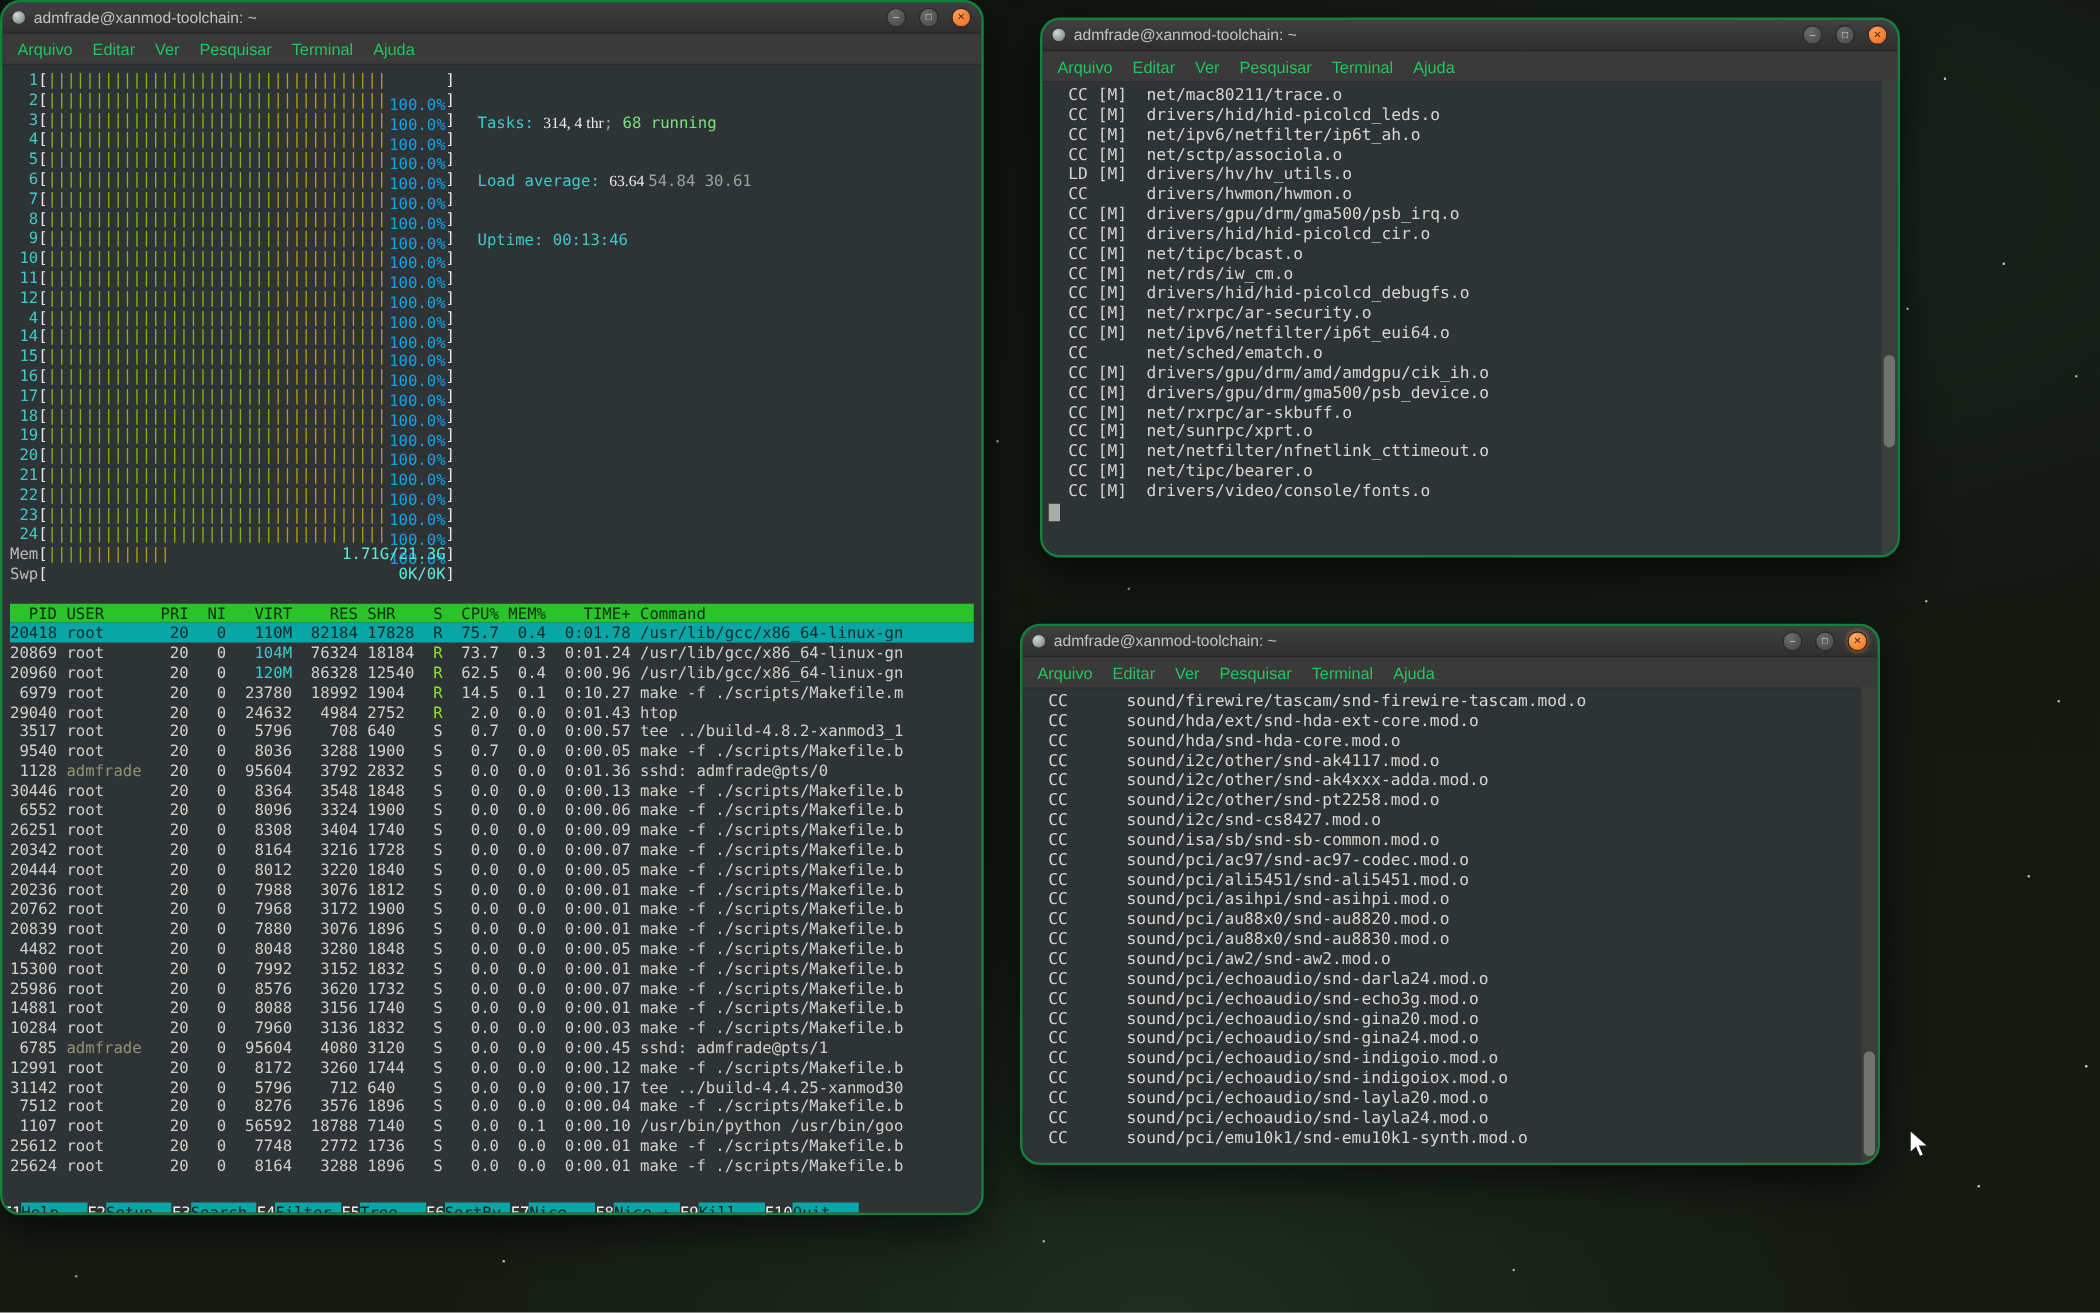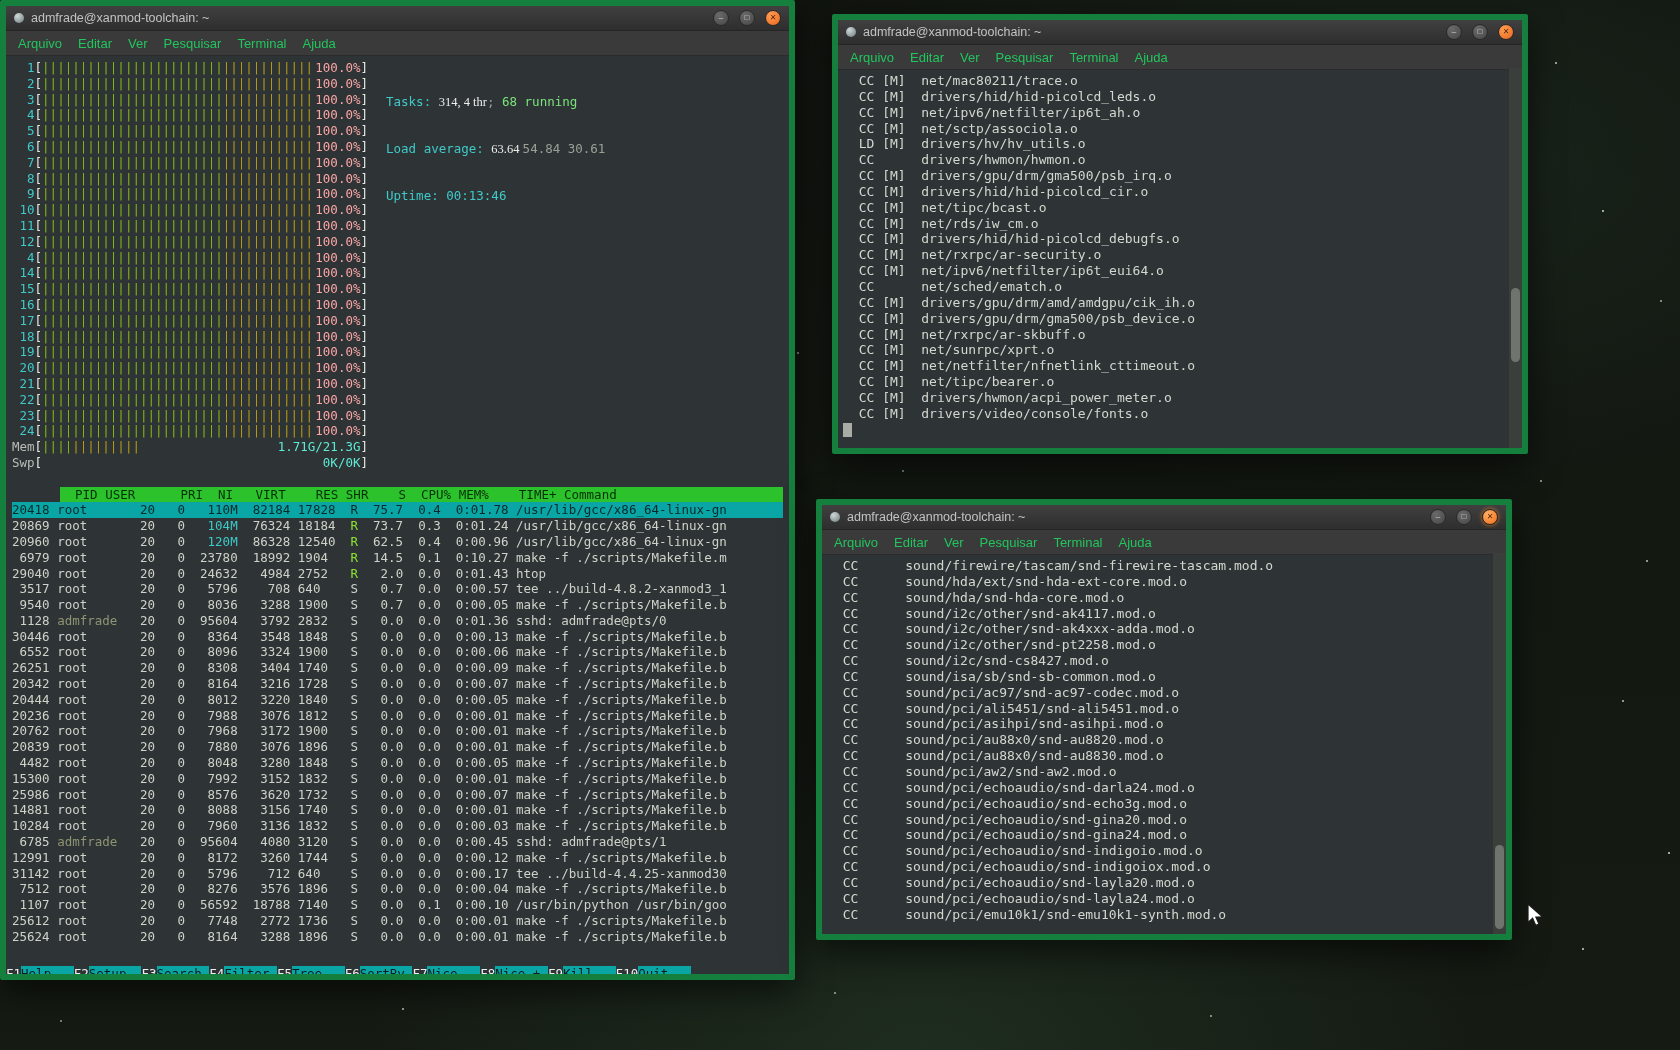--- a/index.html
+++ b/index.html
@@ -10,22 +10,22 @@
       radial-gradient(800px 420px at 55% 100%, rgba(40,62,44,.5), transparent 70%),
       linear-gradient(#11150f,#151b13);}
   .stars{position:absolute;top:0;left:0;width:2px;height:2px;border-radius:50%;
     box-shadow:1602px 210px #cfd8cf,1660px 300px #9fb3a0,1555px 62px #c4cfc4,
       1622px 700px #b9c4b9,1582px 948px #cfd8cf,834px 992px #9fb3a0,
       402px 1008px #c4cfc4,1540px 480px #9fb3a0,1668px 852px #cfd8cf,
       902px 470px #8fa391,1525px 246px #c4cfc4,797px 352px #8fa391,
       1210px 1015px #9fb3a0,60px 1020px #8fa391,1646px 560px #b9c4b9;}
 
   
-  .window{position:absolute;border-radius:2px;overflow:hidden;
-    border:6px solid #15803d;box-shadow:0 12px 34px rgba(0,0,0,.6);
+  .window{position:absolute;border-radius:16px;overflow:hidden;
+    border:2px solid #15803d;box-shadow:0 12px 34px rgba(0,0,0,.6);
     background:#2e3436;}
   .titlebar{height:24px;background:linear-gradient(#404040,#2e2e2e);
     display:flex;align-items:center;padding:0 8px;gap:7px;border-bottom:1px solid #252525;}
   .win-icon{width:10px;height:10px;border-radius:50%;
     background:radial-gradient(circle at 35% 30%, #cfd8d8, #6d7a7a);flex:0 0 auto;}
   .win-title{font-size:12.5px;color:#c3c3c3;white-space:nowrap;overflow:hidden;}
   .tb-spacer{flex:1;}
   .tb-btn{width:14px;height:14px;border-radius:50%;display:flex;align-items:center;
     justify-content:center;font-size:8px;line-height:8px;color:#d8d8d8;
     background:radial-gradient(circle at 35% 30%, #6a6a6a, #464646);
@@ -44,31 +44,31 @@
   #win-htop{left:0;top:2;width:783px;height:968px;}
   #win-htop .term{height:920px;font-size:12.5px;line-height:15.8px;padding:4px 6px;}
   .cpu-row,.meter-row{display:flex;width:356px;white-space:pre;height:15.8px;}
   .cpu-id,.meter-label{width:3ch;text-align:right;color:#3fc9c9;flex:0 0 auto;}
   .meter-label{color:#b9bcb6;text-align:left;}
   .brk{color:#e6e8e3;flex:0 0 auto;}
   .cpu-bar{flex:1;overflow:hidden;display:flex;white-space:pre;}
   .pipe-g{color:#82b414;}
   .pipe-y{color:#b49a14;}
   .flexsp{flex:1;}
-  .cpu-val{color:#fca5a5;flex:0 0 auto;}
+  .cpu-val{color:#0ea5e9;flex:0 0 auto;margin-top:20px;}
   .mem-val{color:#5eead4;flex:0 0 auto;}
   #htop-info{position:absolute;left:380px;top:6px;white-space:pre;}
   #htop-info .iline{height:15.8px;}
   .i-cyan{color:#3fc9c9;}
   .i-white{color:#eeeeec;font-family:Liberation Serif, serif;}
   .i-gray{color:#9aa096;}
   .i-green{color:#7ae27a;}
   .blankline{height:15.8px;}
   .prow{display:flex;height:15.8px;white-space:pre;color:#cfd2c9;align-items:baseline;}
-  .phead{background:#2cc22c;color:#073007;margin-left:48px;}
+  .phead{background:#2cc22c;color:#073007;}
   .psel{background:#0aa6a6;color:#062a2a;}
   .psel span{color:#062a2a !important;}
   .c-pid{width:5ch;text-align:right;}
   .c-user{width:9ch;text-align:left;margin-left:1ch;}
   .c-pri{width:3ch;text-align:right;margin-left:1ch;}
   .c-ni{width:3ch;text-align:right;margin-left:1ch;}
   .c-virt{width:6ch;text-align:right;margin-left:1ch;}
   .c-res{width:6ch;text-align:right;margin-left:1ch;}
   .c-shr{width:6ch;text-align:left;margin-left:1ch;}
   .c-s{width:1ch;text-align:left;margin-left:1ch;}
@@ -228,21 +228,20 @@
       <div class="tline">  CC [M]  drivers/hid/hid-picolcd_debugfs.o</div>
       <div class="tline">  CC [M]  net/rxrpc/ar-security.o</div>
       <div class="tline">  CC [M]  net/ipv6/netfilter/ip6t_eui64.o</div>
       <div class="tline">  CC      net/sched/ematch.o</div>
       <div class="tline">  CC [M]  drivers/gpu/drm/amd/amdgpu/cik_ih.o</div>
       <div class="tline">  CC [M]  drivers/gpu/drm/gma500/psb_device.o</div>
       <div class="tline">  CC [M]  net/rxrpc/ar-skbuff.o</div>
       <div class="tline">  CC [M]  net/sunrpc/xprt.o</div>
       <div class="tline">  CC [M]  net/netfilter/nfnetlink_cttimeout.o</div>
       <div class="tline">  CC [M]  net/tipc/bearer.o</div>
-      <div class="tline">  CC [M]  drivers/hwmon/acpi_power_meter.o</div>
       <div class="tline">  CC [M]  drivers/video/console/fonts.o</div>
       <div class="term-cursor"></div>
     </div>
   <div class="scrollbar" style="top:48px;">
     <div class="scroll-thumb"></div>
   </div>
 </div>
 
 <div class="window focused" id="win-build2">
   <div class="titlebar">

